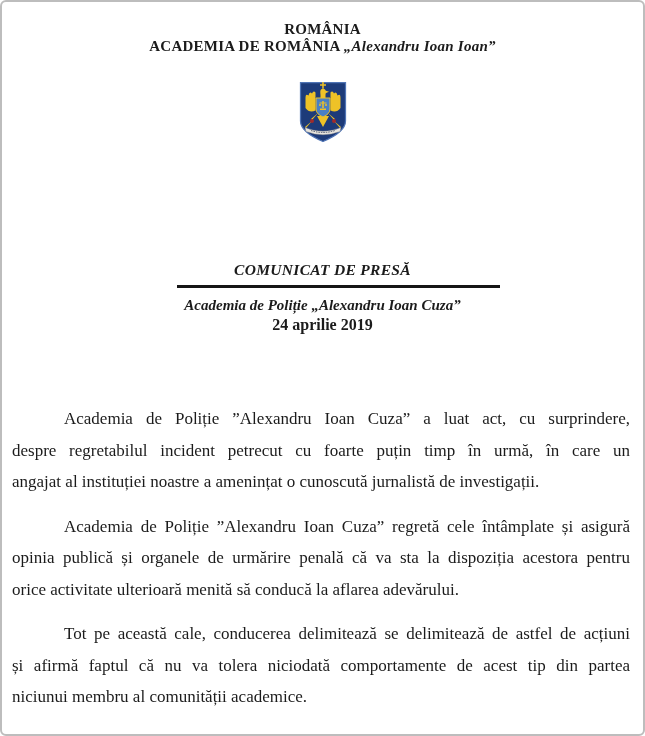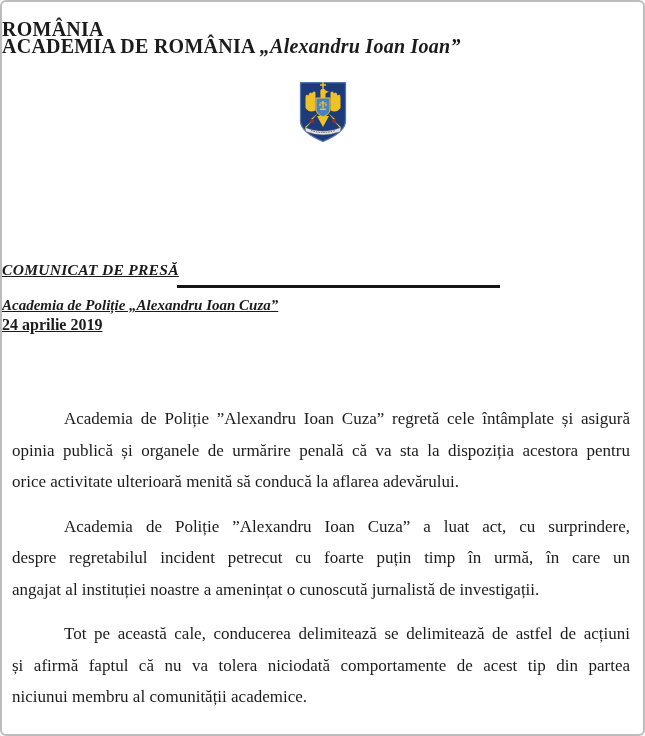--- a/index.html
+++ b/index.html
@@ -9,33 +9,33 @@
     box-sizing: border-box;
     background: #ffffff;
     border: 2px solid #bdbdbd;
     border-radius: 6px;
     overflow: hidden;
     font-family: "Liberation Serif", "DejaVu Serif", serif;
     color: #1b1b1b;
   }
   .doc-header {
     padding-top: 19px;
-    text-align: left;
+    text-align: center;
     font-weight: bold;
-    font-size: 20px;
+    font-size: 15px;
     line-height: 17px;
     letter-spacing: 0.25px;
   }
   .doc-header .name { font-style: italic; }
   .emblem {
     display: block;
     width: 52px; height: 64px;
     margin: 25px auto 0 auto;
   }
-  .title-block { text-align: left; text-decoration: underline; }
+  .title-block { text-align: center; }
   .doc-title {
     margin-top: 117px;
     font-size: 15.5px;
     font-weight: bold;
     font-style: italic;
     letter-spacing: 0.3px;
   }
   .title-rule {
     height: 3px;
     width: 323px;
@@ -106,28 +106,28 @@
 
   <section class="title-block">
     <div class="doc-title">COMUNICAT DE PRESĂ</div>
     <div class="title-rule"></div>
     <div class="doc-subtitle">Academia de Poliție „Alexandru Ioan Cuza”</div>
     <div class="doc-date">24 aprilie 2019</div>
   </section>
 
   <main class="doc-body">
     <p class="para">
+      <span class="line justify indent">Academia de Poliție ”Alexandru Ioan Cuza” a luat act, cu surprindere,</span>
+      <span class="line justify">despre regretabilul incident petrecut cu foarte puțin timp în urmă, în care un</span>
+      <span class="line">angajat al instituției noastre a amenințat o cunoscută jurnalistă de investigații.</span>
+    </p>
+    <p class="para">
       <span class="line justify indent">Academia de Poliție ”Alexandru Ioan Cuza” regretă cele întâmplate și asigură</span>
       <span class="line justify">opinia publică și organele de urmărire penală că va sta la dispoziția acestora pentru</span>
       <span class="line">orice activitate ulterioară menită să conducă la aflarea adevărului.</span>
-    </p>
-    <p class="para">
-      <span class="line justify indent">Academia de Poliție ”Alexandru Ioan Cuza” a luat act, cu surprindere,</span>
-      <span class="line justify">despre regretabilul incident petrecut cu foarte puțin timp în urmă, în care un</span>
-      <span class="line">angajat al instituției noastre a amenințat o cunoscută jurnalistă de investigații.</span>
     </p>
     <p class="para">
       <span class="line justify indent">Tot pe această cale, conducerea delimitează se delimitează de astfel de acțiuni</span>
       <span class="line justify">și afirmă faptul că nu va tolera niciodată comportamente de acest tip din partea</span>
       <span class="line">niciunui membru al comunității academice.</span>
     </p>
   </main>
 
 </div>
 

